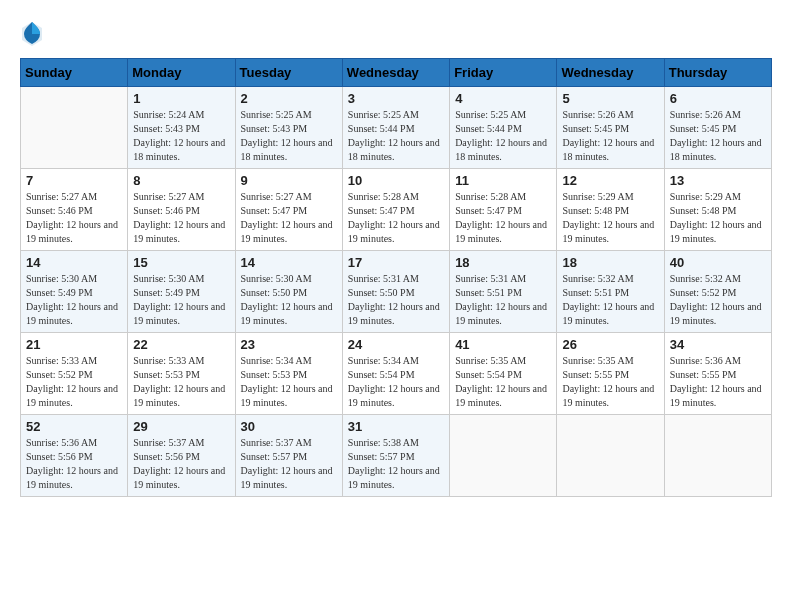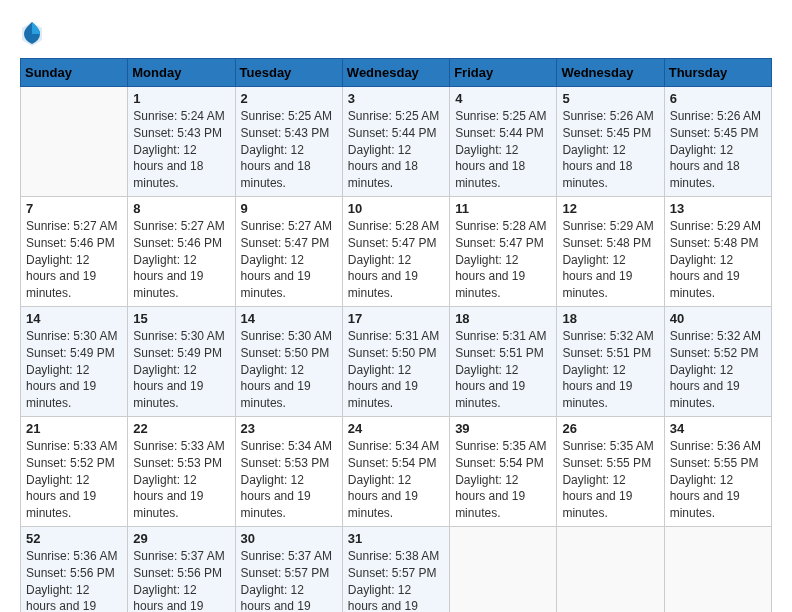--- a/index.html
+++ b/index.html
@@ -74,23 +74,24 @@
       background-color: #fff;
     }
     .day-number {
       font-weight: bold;
       font-size: 13px;
       color: #222;
       display: block;
       margin-bottom: 2px;
     }
     .day-info {
-      font-size: 12px;
+      font-size: 10px;
       color: #333;
       line-height: 1.4;
+      font-family: Liberation Serif, serif;
     }
     .empty-cell {
       background-color: #f9f9f9 !important;
     }
   </style>
 </head>
 <body>
 
 <div class="header-area">
   <div class="logo">
@@ -293,21 +294,21 @@
 and 19 minutes.</div>
         </td>
         <td>
           <span class="day-number">24</span>
           <div class="day-info">Sunrise: 5:34 AM
 Sunset: 5:54 PM
 Daylight: 12 hours
 and 19 minutes.</div>
         </td>
         <td>
-          <span class="day-number">39</span>
+          <span class="day-number">41</span>
           <div class="day-info">Sunrise: 5:35 AM
 Sunset: 5:54 PM
 Daylight: 12 hours
 and 19 minutes.</div>
         </td>
         <td>
           <span class="day-number">26</span>
           <div class="day-info">Sunrise: 5:35 AM
 Sunset: 5:55 PM
 Daylight: 12 hours

